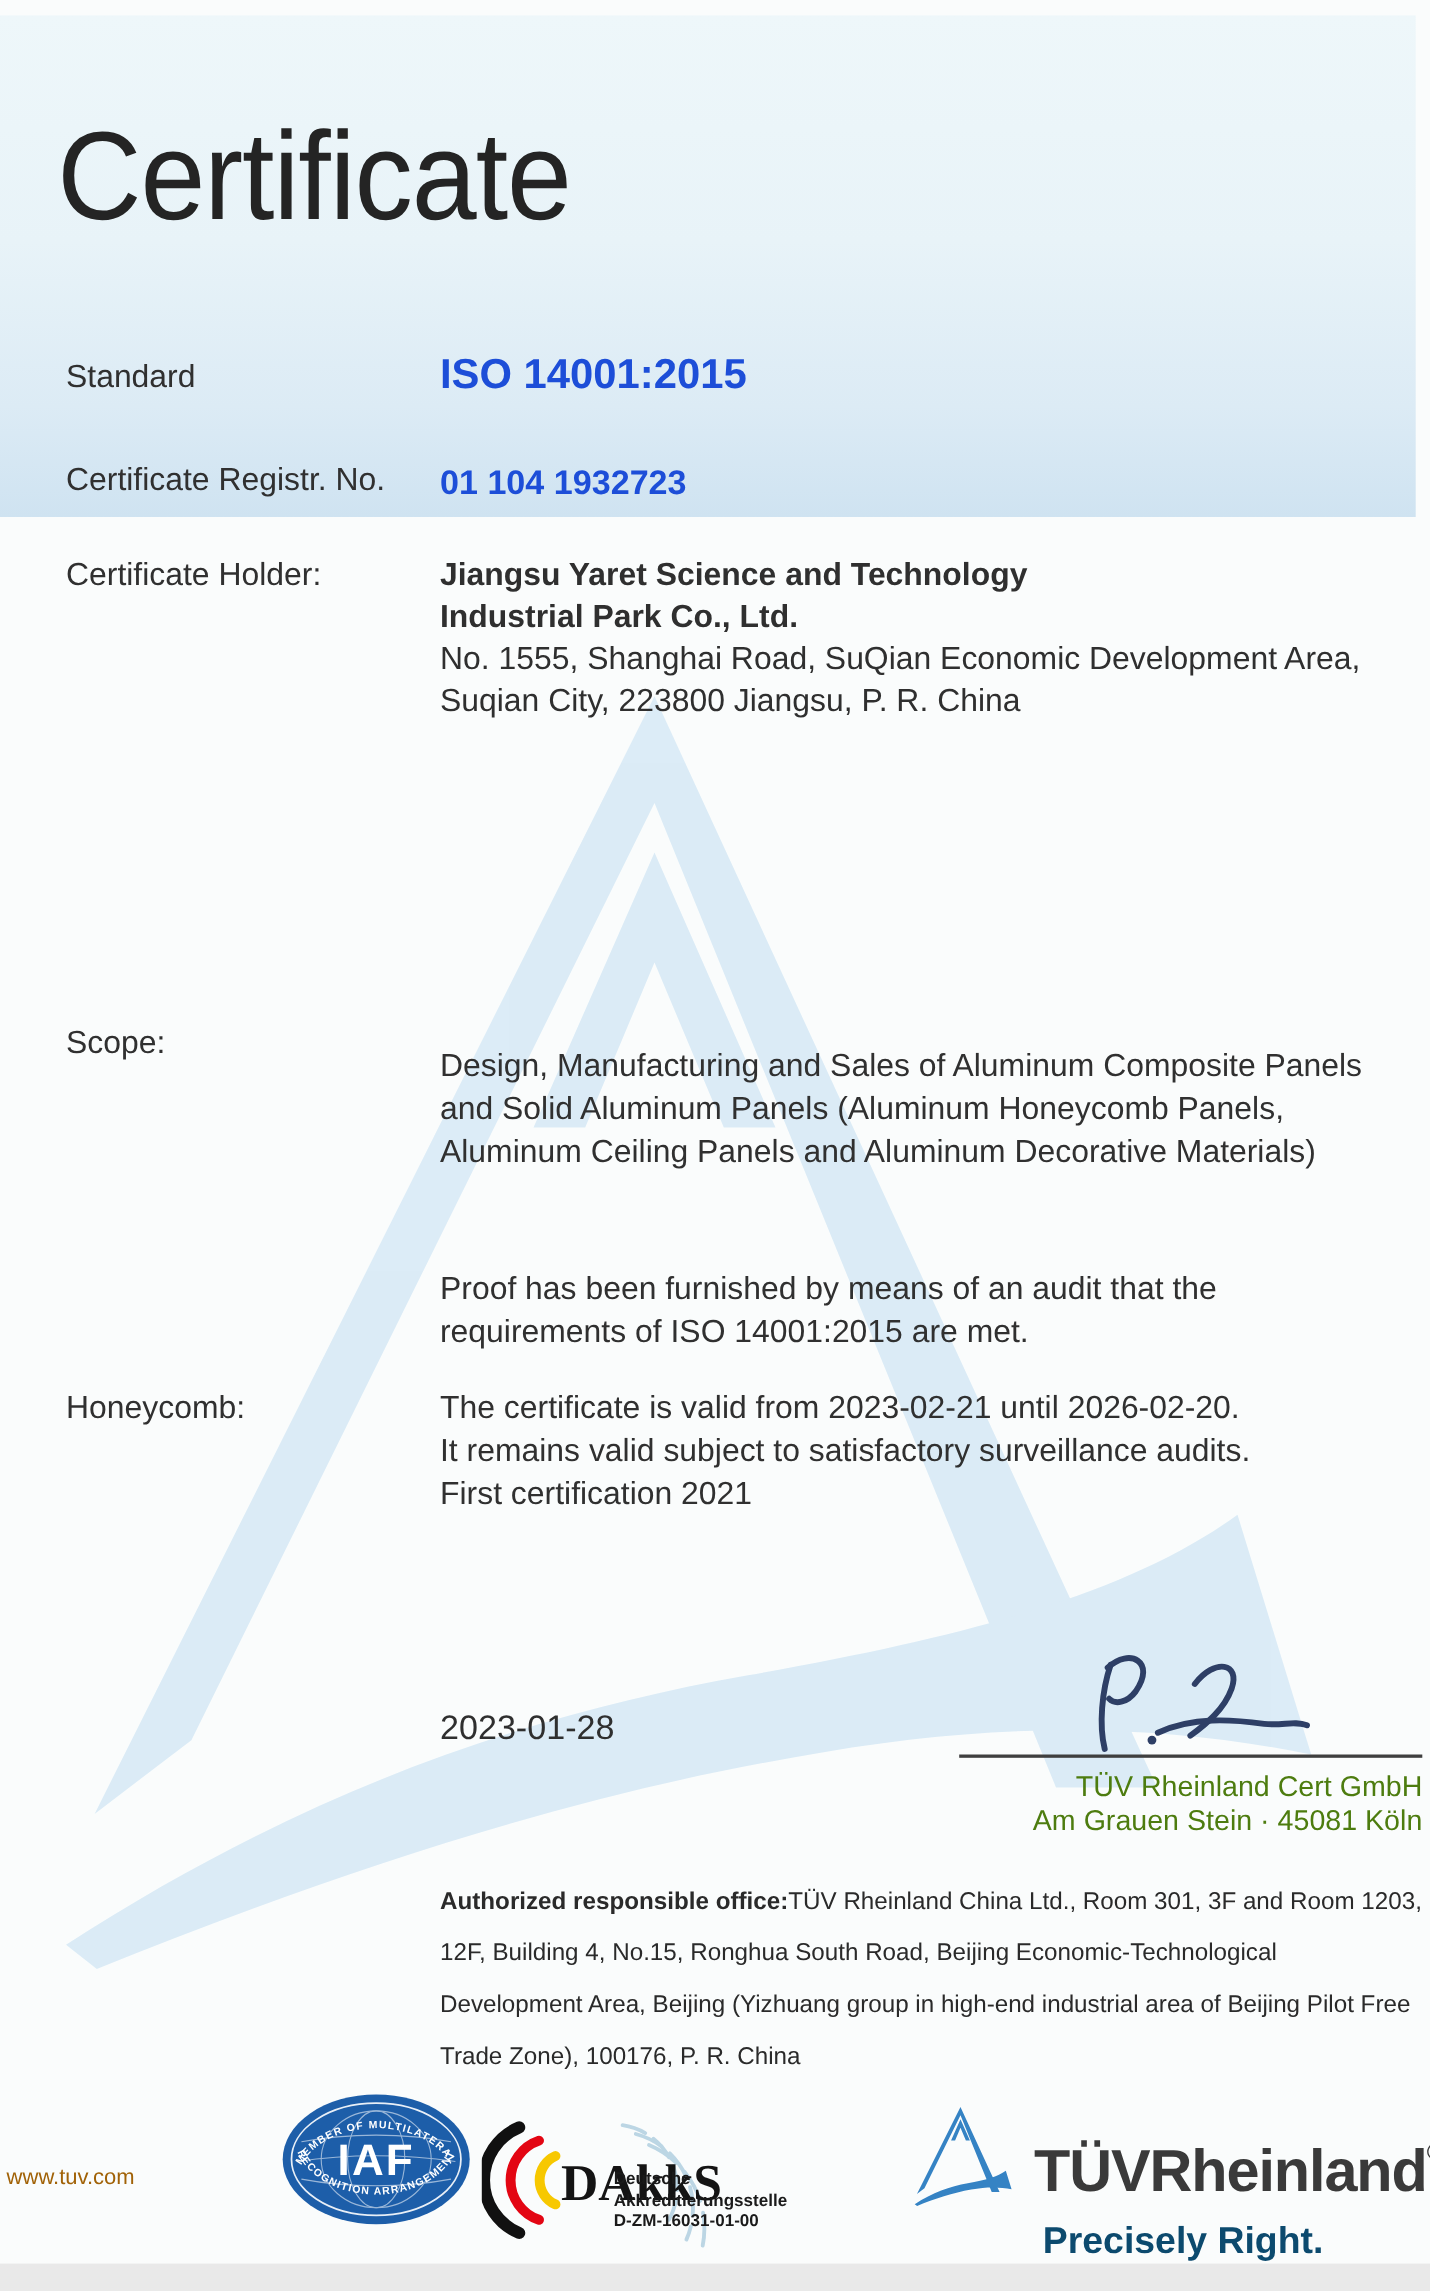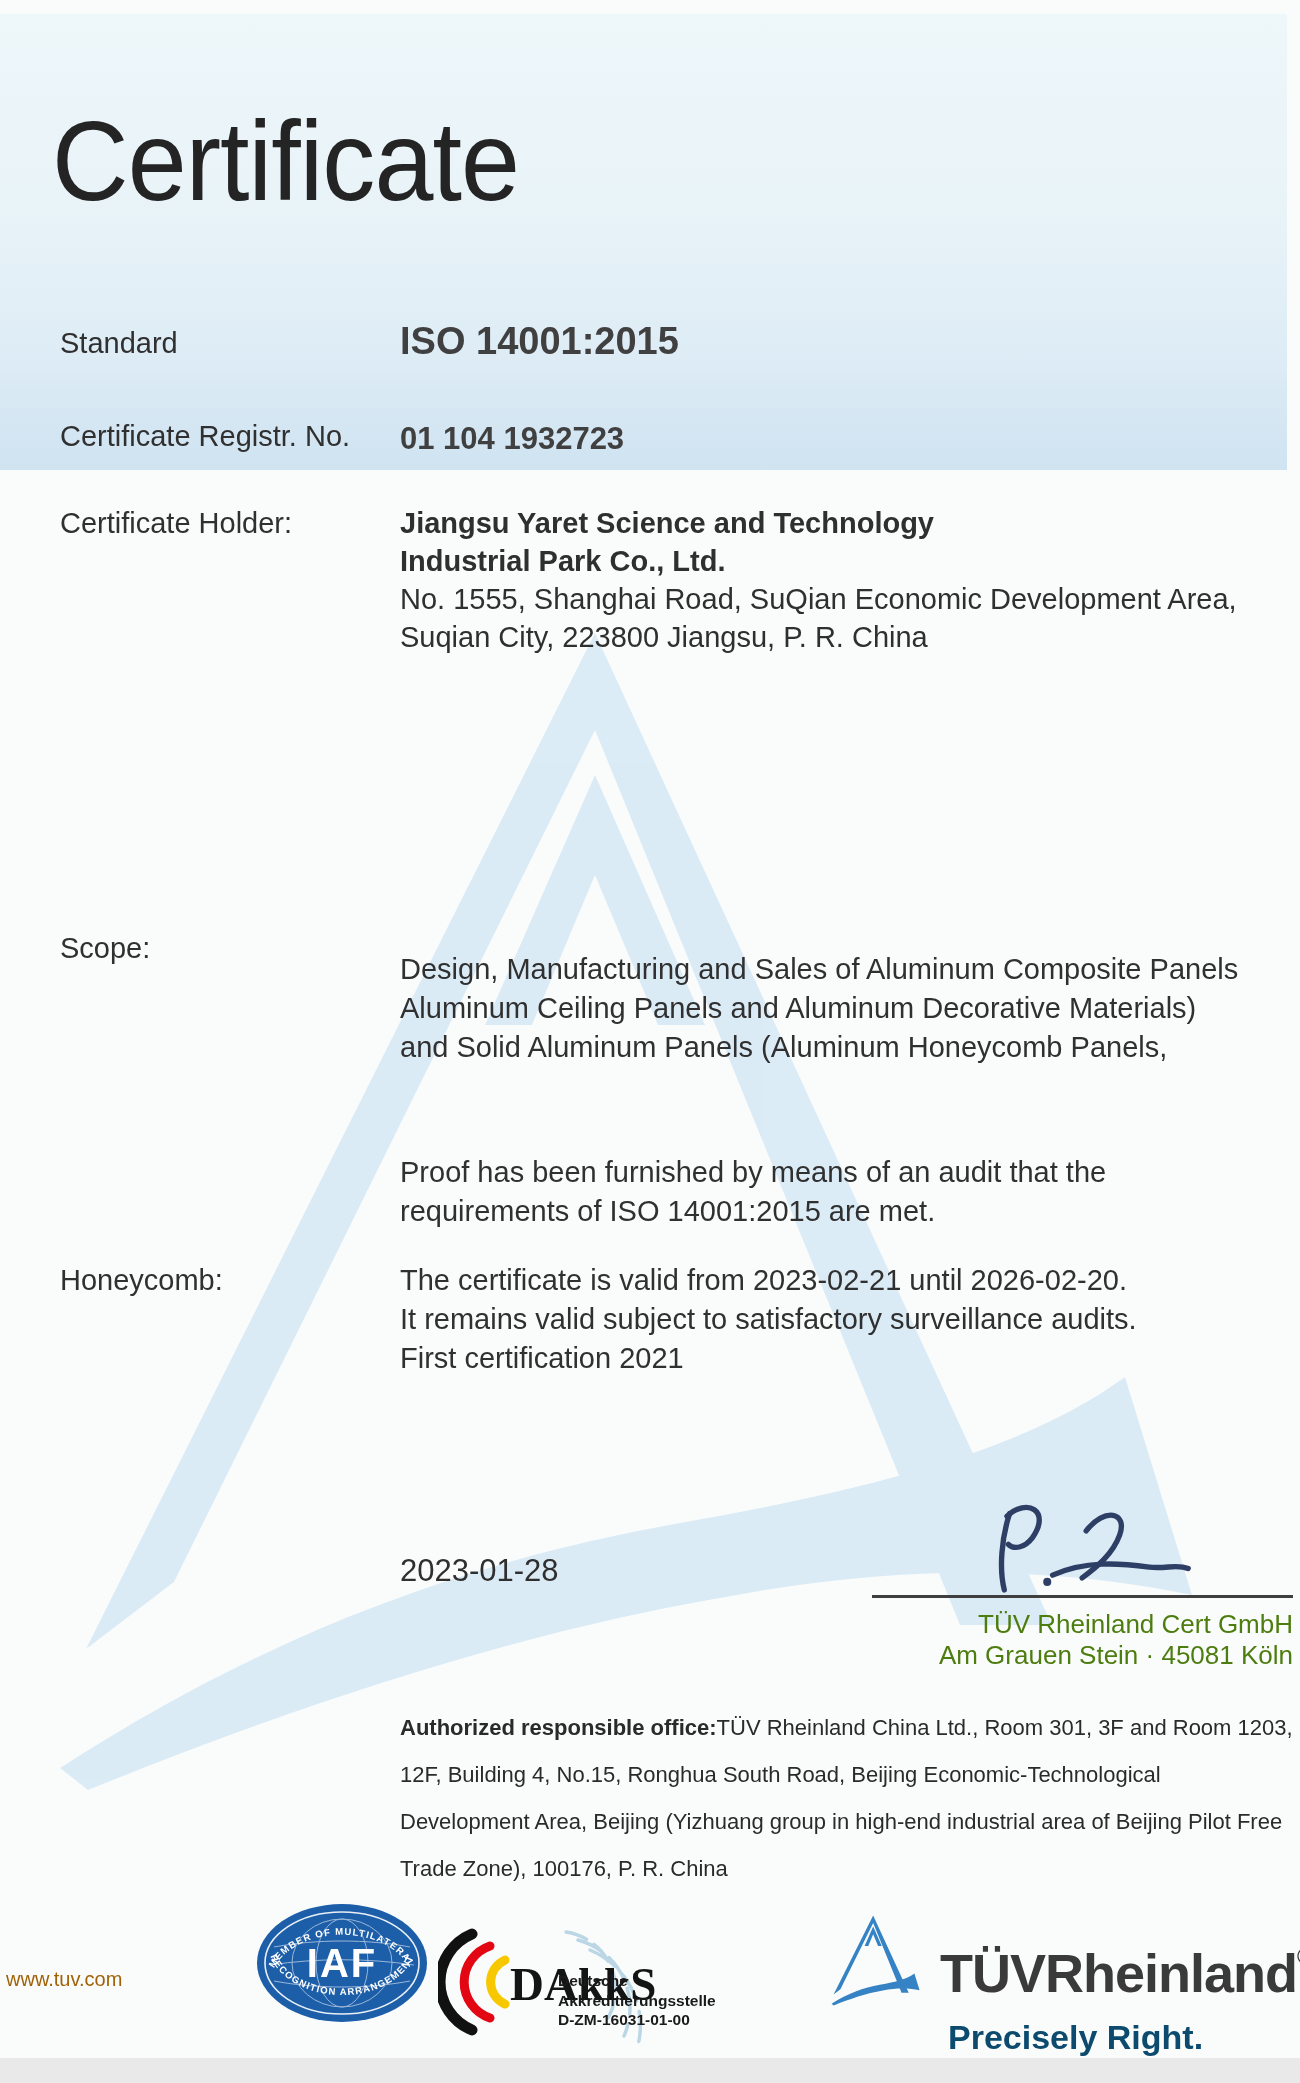--- a/index.html
+++ b/index.html
@@ -12,21 +12,21 @@
   .band{
     position:absolute;left:0;top:14px;width:1287px;height:456px;
     background:linear-gradient(180deg,#eef7fa 0%,#e8f3f8 45%,#dcebf5 78%,#cfe3f1 100%);
   }
   .abs{position:absolute;white-space:nowrap;}
   .title{
     font-size:114px;line-height:114px;color:#242424;letter-spacing:-1px;
     transform:scaleX(.93);transform-origin:left top;
   }
   .lbl{font-size:29px;line-height:39px;color:#303030;}
-  .val-strong{font-weight:bold;color:#404040;}
+  .val-strong{font-weight:bold;color:#1d4ed8;}
   .body-block{font-size:29px;line-height:39px;color:#303030;}
   .body-block div{white-space:nowrap;}
   .holder-block{font-size:29px;line-height:38px;}
   .holder-block .bold{font-weight:bold;}
   .gmbh{font-size:26px;line-height:31px;color:#4d7c0f;text-align:right;}
   .auth{font-size:22px;line-height:47px;color:#2a2a2a;}
   .auth .lead{font-weight:bold;}
   .sig-line{position:absolute;background:#3f3f3f;height:3px;}
   .wordmark{font-size:54px;font-weight:bold;color:#3a3a3a;letter-spacing:-1px;line-height:54px;}
   .wordmark sup{font-size:22px;font-weight:bold;vertical-align:28px;letter-spacing:0;}
@@ -65,22 +65,22 @@
   <div class="abs holder-block" style="left:400px;top:504px;">
     <div class="bold">Jiangsu Yaret Science and Technology</div>
     <div class="bold">Industrial Park Co., Ltd.</div>
     <div>No. 1555, Shanghai Road, SuQian Economic Development Area,</div>
     <div>Suqian City, 223800 Jiangsu, P. R. China</div>
   </div>
 
   <div class="abs lbl" style="left:60px;top:929px;">Scope:</div>
   <div class="abs body-block" style="left:400px;top:950px;">
     <div>Design, Manufacturing and Sales of Aluminum Composite Panels</div>
+    <div>and Solid Aluminum Panels (Aluminum Honeycomb Panels,</div>
     <div>Aluminum Ceiling Panels and Aluminum Decorative Materials)</div>
-    <div>and Solid Aluminum Panels (Aluminum Honeycomb Panels,</div>
   </div>
 
   <div class="abs body-block" style="left:400px;top:1153px;">
     <div>Proof has been furnished by means of an audit that the</div>
     <div>requirements of ISO 14001:2015 are met.</div>
   </div>
 
   <div class="abs lbl" style="left:60px;top:1261px;">Honeycomb:</div>
   <div class="abs body-block" style="left:400px;top:1261px;">
     <div>The certificate is valid from 2023-02-21 until 2026-02-20.</div>

